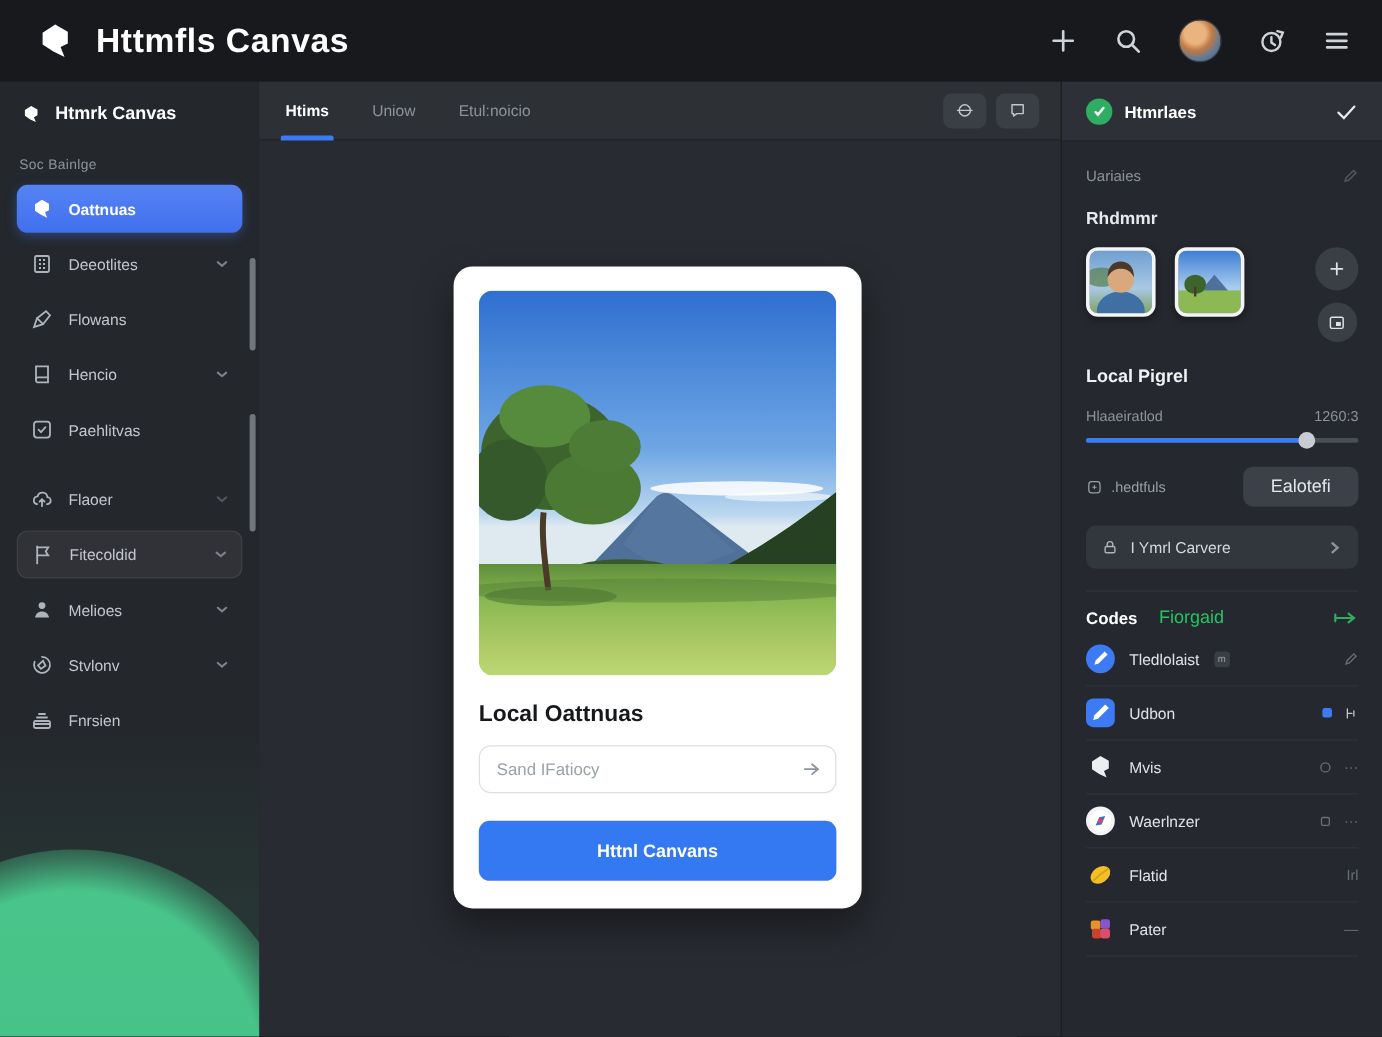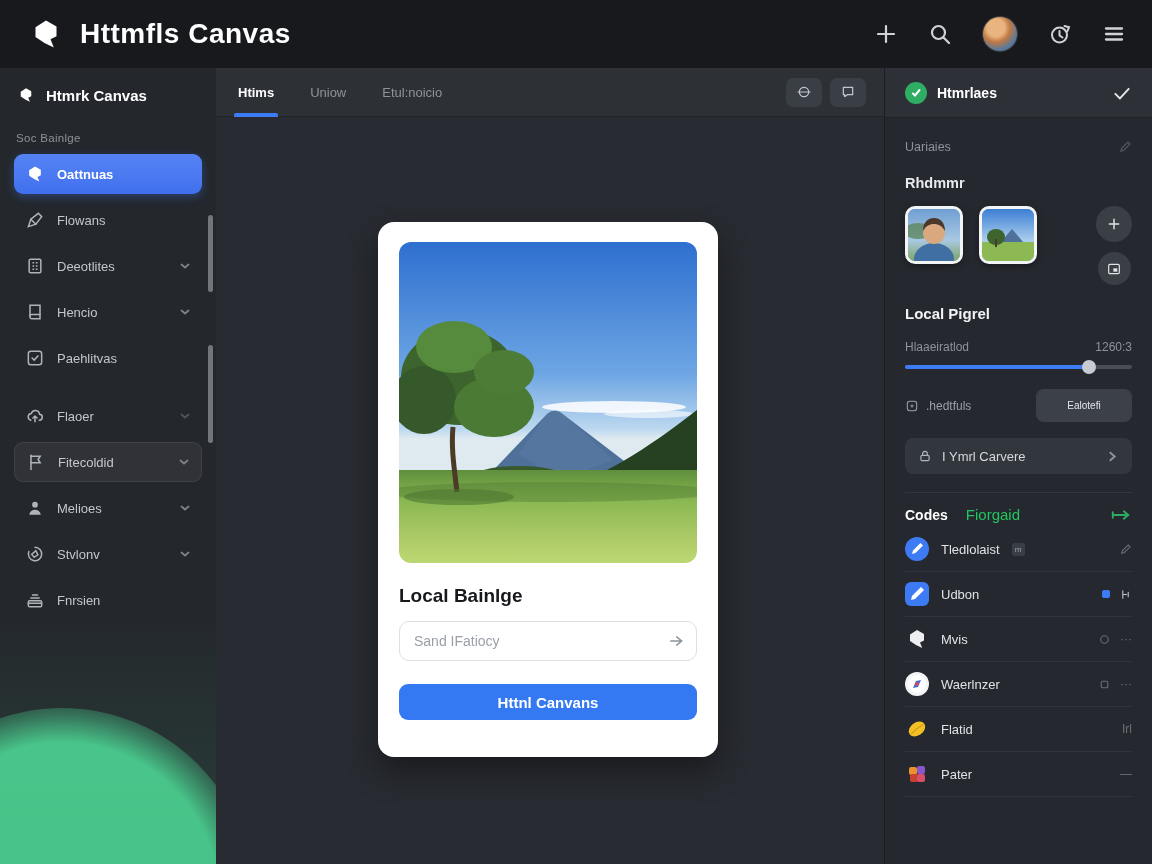--- a/index.html
+++ b/index.html
@@ -19,21 +19,21 @@
   .tb-icon { width:24px; height:24px; color:#cfd3d8; cursor:pointer; }
   .avatar { width:36px; height:36px; border-radius:50%;
     background:radial-gradient(circle at 38% 32%, #e9b47f 0 28%, #c07a45 45%, #5b7a9a 70%, #39536e 100%);
     border:1px solid #3a3e44; }
   
   .sidebar { position:absolute; top:68px; bottom:0; left:0; width:216px; background:#24272c; overflow:hidden; }
   .main    { position:absolute; top:68px; bottom:0; left:216px; width:668px; }
   .rightbar{ position:absolute; top:68px; bottom:0; right:0; width:268px; background:#25282e;
     border-left:1px solid #1b1d21; overflow:hidden; }
   
-  .sb-header { display:flex; align-items:center; gap:10px; padding:18px 16px 0 16px; }
+  .sb-header { display:flex; align-items:flex-start; gap:10px; padding:18px 16px 0 16px; }
   .sb-logo { width:20px; height:18px; color:#fff; }
   .sb-title { font-size:15px; font-weight:bold; color:#fff; }
   .sb-section { margin:28px 16px 10px; font-size:11.5px; color:#8d939c; letter-spacing:.3px; }
   .sb-item { margin:0 14px 6px; height:40px; border-radius:9px; display:flex; align-items:center;
     gap:12px; padding:0 11px; font-size:13px; color:#c3c7cd; cursor:pointer; }
   .sb-item .sb-ic { width:20px; height:20px; color:#aeb4bb; flex:none; }
   .sb-item.active { background:linear-gradient(180deg,#5583f4,#4170ee); color:#fff; font-weight:bold;
     box-shadow:0 3px 10px rgba(61,123,245,.35); }
   .sb-item.active .sb-ic { color:#fff; }
   .sb-item.hl { background:rgba(255,255,255,.055); border:1px solid rgba(255,255,255,.08); }
@@ -61,21 +61,21 @@
   .card { position:absolute; left:162px; top:154px; width:340px; height:535px; background:#fff;
     border-radius:16px; box-shadow:0 14px 32px rgba(0,0,0,.4); padding:20px 21px; color:#16181b; }
   .card-img { width:298px; height:321px; border-radius:12px; overflow:hidden; }
   .card-title { margin-top:22px; font-size:19px; font-weight:bold; }
   .card-input-wrap { position:relative; margin-top:14px; }
   .card-input { width:100%; height:40px; border:1.5px solid #dcdfe3; border-radius:10px;
     padding:0 40px 0 14px; font-size:14px; color:#33363b; background:#fff; outline:none;
     font-family:"Liberation Sans", sans-serif; }
   .card-input::placeholder { color:#9aa0a8; }
   .send-ic { position:absolute; right:12px; top:11px; width:18px; height:18px; color:#8d939c; cursor:pointer; }
-  .card-btn { margin-top:23px; width:100%; height:36px; border:none; border-radius:9px; background:#3478f2;
+  .card-btn { margin-top:23px; width:100%; height:50px; border:none; border-radius:9px; background:#3478f2;
     color:#fff; font-size:15px; font-weight:bold; cursor:pointer; font-family:"Liberation Sans", sans-serif; }
   
   .rp-header { height:50px; background:#2d3137; border-bottom:1px solid #1f2227; display:flex;
     align-items:center; gap:10px; padding:0 20px; }
   .rp-green { width:22px; height:22px; border-radius:50%; background:#2fae63; display:flex;
     align-items:center; justify-content:center; color:#fff; flex:none; }
   .rp-green svg { width:12px; height:12px; }
   .rp-header-title { font-size:14px; font-weight:bold; color:#fff; }
   .rp-check { margin-left:auto; width:20px; height:20px; color:#e8eaed; cursor:pointer; }
   .rp-body { padding:0 20px; }
@@ -96,21 +96,21 @@
   .rp-local-title { margin-top:20px; font-size:15px; font-weight:bold; color:#f0f2f4; }
   .slider-labels { margin-top:18px; display:flex; justify-content:space-between; font-size:12px; color:#8d939c; }
   .slider-track { position:relative; margin-top:11px; height:4px; border-radius:2px; background:#4a4f56; }
   .slider-fill { position:relative; height:4px; border-radius:2px; background:#3d7bf5; width:81%; }
   .slider-handle { position:absolute; right:-7px; top:-5px; width:14px; height:14px; border-radius:50%;
     background:#c7ccd2; cursor:pointer; }
   .schedule-row { margin-top:20px; }
   .sched-left { display:flex; align-items:center; gap:7px; font-size:12px; color:#9aa0a8; }
   .sched-left svg { width:14px; height:14px; color:#9aa0a8; }
   .sched-btn { margin-left:auto; width:96px; height:33px; border:none; border-radius:8px; background:#3c4149;
-    color:#e4e6e9; font-size:10px; cursor:pointer; font-family:"Liberation Sans", sans-serif; }
+    color:#e4e6e9; font-size:15px; cursor:pointer; font-family:"Liberation Sans", sans-serif; }
   .rp-primary { margin-top:18px; width:100%; height:38px; border:none; border-radius:9px; background:#3d7bf5;
     color:#fff; font-size:14px; font-weight:bold; cursor:pointer; font-family:"Liberation Sans", sans-serif; }
   .rp-secondary { margin-top:16px; width:100%; height:36px; border-radius:8px; background:#32363d;
     display:flex; align-items:center; gap:10px; padding:0 13px; cursor:pointer; }
   .rp-secondary svg.lock { width:14px; height:14px; color:#aeb4bb; }
   .rp-secondary-label { font-size:13px; color:#d6d9dd; }
   .rp-secondary .chev-r { margin-left:auto; width:13px; height:13px; color:#8d939c; }
   .rp-divider { margin-top:18px; border-top:1px solid #34383e; }
   .codes-header { margin-top:13px; display:flex; align-items:center; gap:18px; }
   .codes-title { font-size:14px; font-weight:bold; color:#fff; }
@@ -171,35 +171,35 @@
     </div>
     <div class="sb-section">Soc Bainlge</div>
 
     <div class="sb-item active">
       <svg class="sb-ic" viewBox="0 0 24 24" fill="currentColor">
           <path d="M5 7.5 12 3l7 4v6.5l-4 2 2.2 5.5L11 18l-6-4z"></path>
         </svg>
       <span>Oattnuas</span>
     </div>
     <div class="sb-item">
-      <svg class="sb-ic" viewBox="0 0 24 24" fill="none" stroke="currentColor" stroke-width="1.8" stroke-linecap="round">
-          <path d="M4 20l3-9 9-7 4 4-7 9z"></path>
-          <path d="m7 11 6 6"></path>
-        </svg>
-      <span>Flowans</span>
-    </div>
-    <div class="sb-item">
       <svg class="sb-ic" viewBox="0 0 24 24" fill="none" stroke="currentColor" stroke-width="1.8">
           <rect x="5" y="4" width="14" height="16" rx="1.5"></rect>
           <path d="M9 8h2M13 8h2M9 12h2M13 12h2M9 16h2M13 16h2"></path>
         </svg>
       <span>Deeotlites</span>
       <svg class="chev" viewBox="0 0 12 12" fill="none" stroke="currentColor" stroke-width="1.8" stroke-linecap="round">
           <path d="m2.5 4.5 3.5 3 3.5-3"></path>
         </svg>
+    </div>
+    <div class="sb-item">
+      <svg class="sb-ic" viewBox="0 0 24 24" fill="none" stroke="currentColor" stroke-width="1.8" stroke-linecap="round">
+          <path d="M4 20l3-9 9-7 4 4-7 9z"></path>
+          <path d="m7 11 6 6"></path>
+        </svg>
+      <span>Flowans</span>
     </div>
     <div class="sb-item">
       <svg class="sb-ic" viewBox="0 0 24 24" fill="none" stroke="currentColor" stroke-width="1.8" stroke-linecap="round">
           <path d="M6 4h12v16H8a2 2 0 0 1-2-2z"></path>
           <path d="M6 16.5A2 2 0 0 1 8 15h10"></path>
         </svg>
       <span>Hencio</span>
       <svg class="chev" viewBox="0 0 12 12" fill="none" stroke="currentColor" stroke-width="1.8" stroke-linecap="round">
           <path d="m2.5 4.5 3.5 3 3.5-3"></path>
         </svg>
@@ -317,21 +317,21 @@
           <path d="M58 250 C 55 225 52 205 54 185" stroke="#4a3a26" stroke-width="5" fill="none"></path>
           <ellipse cx="60" cy="135" rx="58" ry="48" fill="#3c642c"></ellipse>
           <ellipse cx="28" cy="160" rx="34" ry="36" fill="#345а27" opacity="0"></ellipse>
           <ellipse cx="25" cy="158" rx="32" ry="34" fill="#35592a"></ellipse>
           <ellipse cx="95" cy="165" rx="40" ry="30" fill="#4a7a34"></ellipse>
           <ellipse cx="55" cy="105" rx="38" ry="26" fill="#568a3c"></ellipse>
           <ellipse cx="105" cy="130" rx="30" ry="22" fill="#4d7c36"></ellipse>
           <ellipse cx="60" cy="255" rx="55" ry="8" fill="#4d7632" opacity=".6"></ellipse>
         </svg>
       </div>
-      <div class="card-title">Local Bainlge</div>
+      <div class="card-title">Local Oattnuas</div>
       <div class="card-input-wrap">
         <input class="card-input" type="text" placeholder="Sand IFatiocy" style="">
         <svg class="send-ic" viewBox="0 0 24 24" fill="none" stroke="currentColor" stroke-width="2" stroke-linecap="round">
             <path d="M5 12h13M13 6.5 19.5 12 13 17.5"></path>
           </svg>
       </div>
       <button class="card-btn">Httnl Canvans</button>
     </div>
   </div>
 

